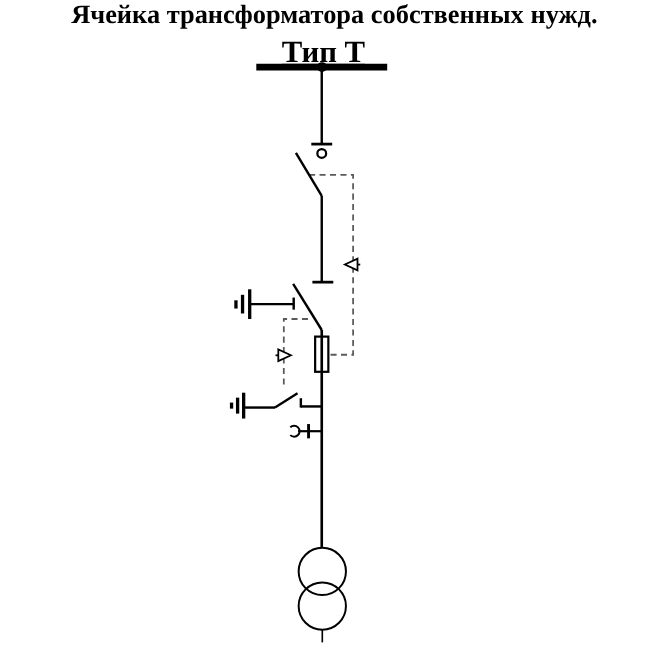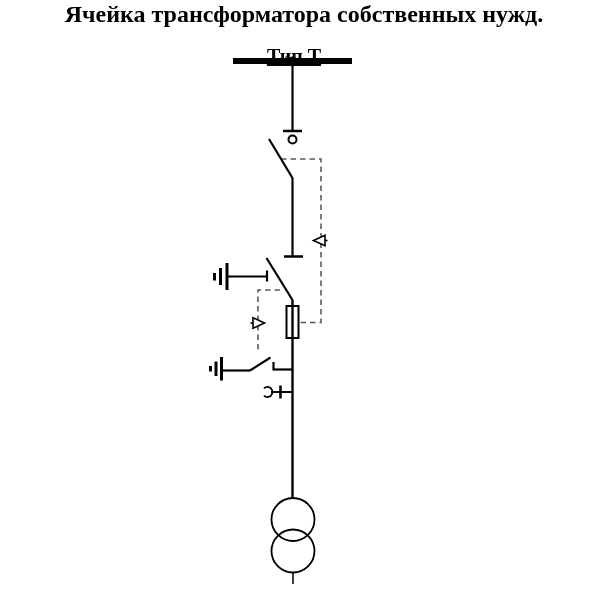--- a/index.html
+++ b/index.html
@@ -8,23 +8,23 @@
     background:var(--bg,#ffffff);
     font-family:"Liberation Serif","DejaVu Serif",serif;
     overflow:hidden;
   }
   .header{position:absolute;top:1px;left:0;width:600px;text-align:center;z-index:2;}
   .title{
     font-size:24px;font-weight:bold;color:var(--line,#000);
     white-space:nowrap;display:block;transform:translateX(4px);
   }
   .subtitle{
-    font-size:20px;font-weight:bold;color:var(--line,#000);
+    font-size:28px;font-weight:bold;color:var(--line,#000);
     text-decoration:underline;display:inline-block;transform:translateX(-6px);
-    margin-top:17px;
+    margin-top:4px;
   }
   svg{position:absolute;top:0;left:0;z-index:1;}
   .sol{stroke:var(--line,#000);fill:none;}
   .dsh{stroke:var(--ilk,#5a5a5a);fill:none;stroke-width:1.6;stroke-dasharray:5.5 4;}
   .tri{fill:#ffffff;stroke:var(--line,#000);stroke-width:1.6;}
 </style>
 </head>
 <body>
 
 <div class="header">

